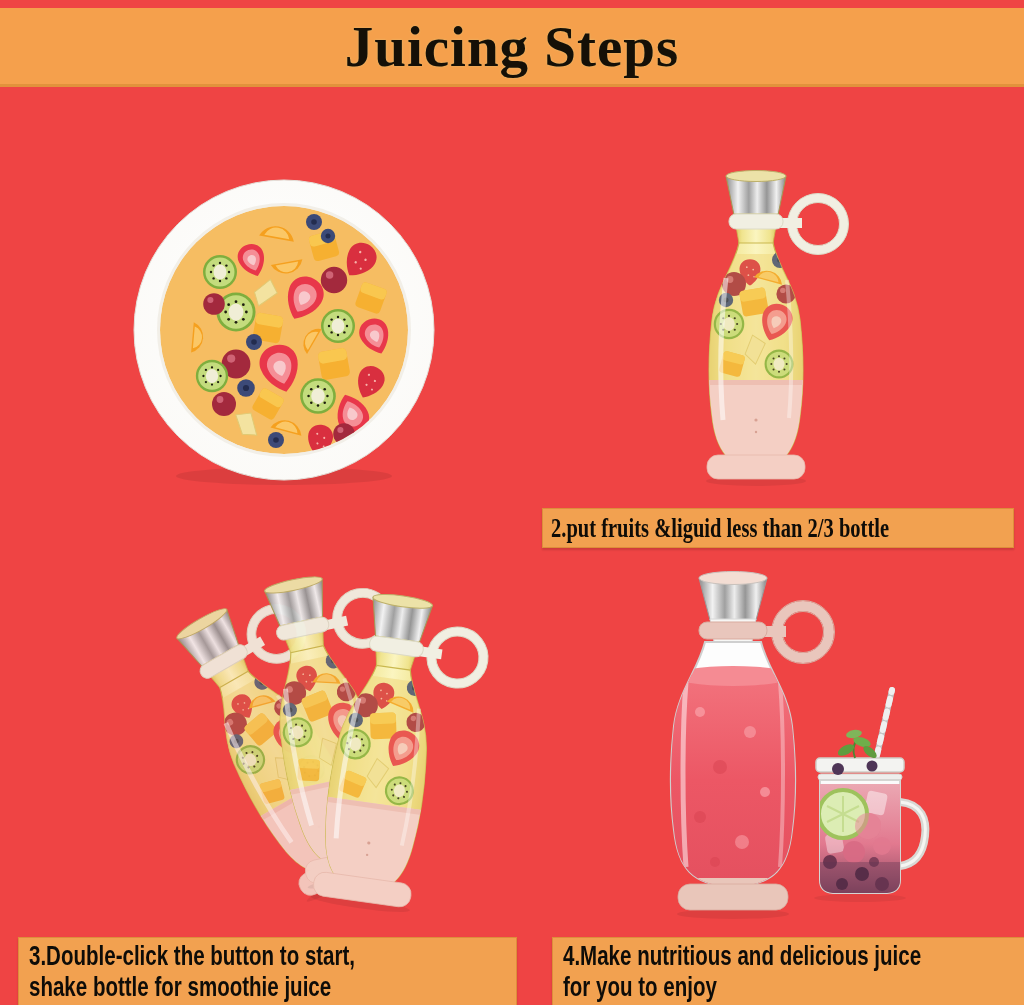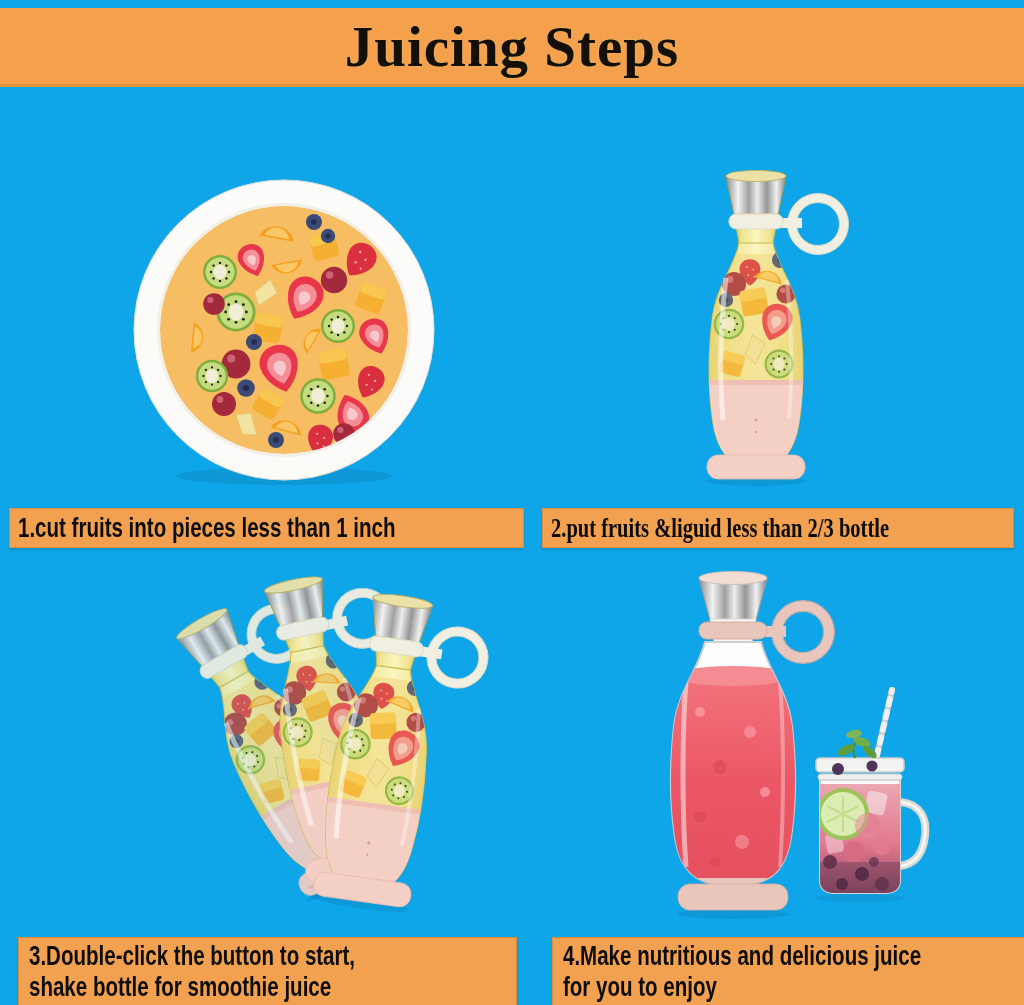--- a/index.html
+++ b/index.html
@@ -1,16 +1,16 @@
 <!DOCTYPE html>
 <html><head>
 <meta charset="utf-8">
 <style>
   html,body{margin:0;padding:0;background:#ffffff;}
-  .page{position:relative;width:1024px;height:1005px;background:#0ea5e9;overflow:hidden;
+  .page{position:relative;width:1024px;height:1005px;background:#ef4444;overflow:hidden;
         font-family:"Liberation Sans", sans-serif;}
   .banner{position:absolute;left:0;top:8px;width:1024px;height:76px;background:#f5a04c;
           border-bottom:3px solid #e2913c;display:flex;align-items:center;justify-content:center;}
   .banner h1{margin:0;font-family:"Liberation Serif", serif;font-weight:700;font-size:57px;
              color:#151007;letter-spacing:1px;
              text-shadow:0 0 2px rgba(255,220,140,.9), 0 0 1px rgba(90,50,0,.6);}
   .figure{position:absolute;}
   .cap{position:absolute;background:#f2a150;border:1px solid #dd8e3a;
        box-shadow:0 2px 2px rgba(0,0,0,.14);color:#0e0c08;font-weight:700;
        font-size:27px;line-height:31px;overflow:hidden;}
@@ -303,23 +303,20 @@
       <g>
         <path d="M225,196 C222,188 223,182 228,176" stroke="#4c8833" stroke-width="2" fill="none"></path>
         <ellipse cx="216" cy="188" rx="9" ry="4.5" fill="#5f9c3e" transform="rotate(-28 216 188)"></ellipse>
         <ellipse cx="232" cy="180" rx="9" ry="4.5" fill="#6fae4a" transform="rotate(18 232 180)"></ellipse>
         <ellipse cx="224" cy="172" rx="8" ry="4" fill="#7fb55a" transform="rotate(-10 224 172)"></ellipse>
         <ellipse cx="240" cy="190" rx="8" ry="4" fill="#5f9c3e" transform="rotate(40 240 190)"></ellipse>
       </g>
     </g>
   </svg>
 
-  <div class="cap one c1">
-    <span class="ln">1.cut fruits into pieces less than 1 inch</span>
-  </div>
   <div class="cap one c2">
     <span class="ln">2.put fruits &amp;liguid less than 2/3 bottle</span>
   </div>
   <div class="cap two c3">
     <span class="ln">3.Double-click the button to start,</span>
     <span class="ln">shake bottle for smoothie juice</span>
   </div>
   <div class="cap two c4">
     <span class="ln">4.Make nutritious and delicious juice</span>
     <span class="ln">for you to enjoy</span>

